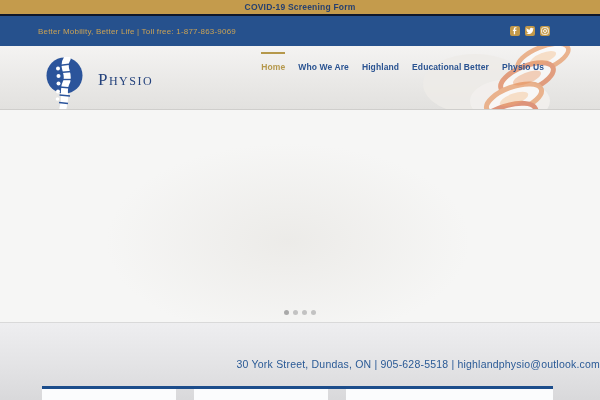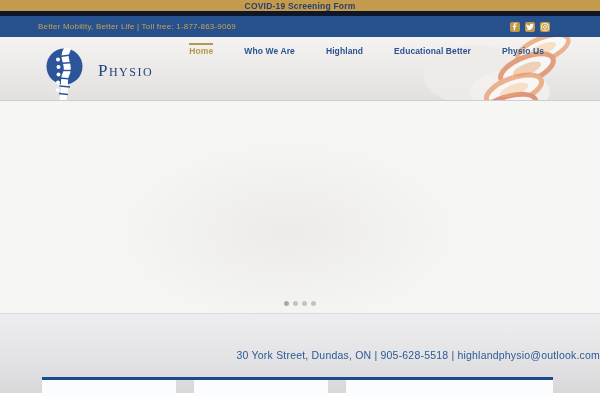--- a/index.html
+++ b/index.html
@@ -5,29 +5,29 @@
 <style>
   * { margin:0; padding:0; box-sizing:border-box; }
   html,body { width:600px; height:400px; }
   body {
     font-family:"Liberation Sans", sans-serif;
     overflow:hidden;
     background:#fff;
   }
   
   .topbar {
-    height:16px; background:#c49b4c; border-bottom:5px solid #0f172a;
+    height:16px; background:#c49b4c; border-bottom:2px solid #0f172a;
     display:flex; align-items:center; justify-content:center;
   }
   .topbar a {
     font-size:8.5px; font-weight:700; color:#27416f; text-decoration:none; letter-spacing:.2px;
   }
   
   .infobar {
-    height:21px; background:#26518d;
+    height:30px; background:#26518d;
     display:flex; align-items:center; justify-content:space-between;
     padding:0 50px 0 38px;
   }
   .infobar .tagline { font-size:8px; color:#c9a256; letter-spacing:.2px; }
   .social { display:flex; gap:5px; }
   .social a {
     width:10px; height:10px; background:#c2994a; border-radius:2px;
     display:flex; align-items:center; justify-content:center;
   }
   .social svg { display:block; }
@@ -45,21 +45,21 @@
     font-family:"DejaVu Serif", serif; font-style:italic; font-weight:600;
     font-size:21px; color:#24427c; line-height:1;
   }
   .brand-serif {
     font-family:"Liberation Serif", serif; font-variant:small-caps;
     font-size:17px; letter-spacing:1.5px; color:#24427c; margin-left:7px; line-height:1;
   }
   .nav { position:absolute; top:6px; right:56px; display:flex; gap:13px; z-index:3; }
   .nav a {
     font-size:8.5px; font-weight:700; color:#2a5391; text-decoration:none;
-    padding-top:1px; border-top:2px solid transparent; letter-spacing:.1px;margin-left:18px;
+    padding-top:8px; border-top:2px solid transparent; letter-spacing:.1px;
   }
   .nav a.active { color:#b5984b; border-top-color:#b5984b; }
   
   .slider {
     position:relative; height:213px; border-bottom:1px solid #d9d9d9;
     background:
       radial-gradient(ellipse 260px 140px at 48% 62%, rgba(228,226,222,.55), rgba(228,226,222,0) 70%),
       #f6f6f5;
   }
   .dots { position:absolute; bottom:7px; left:50%; transform:translateX(-50%); display:flex; gap:4px; }

